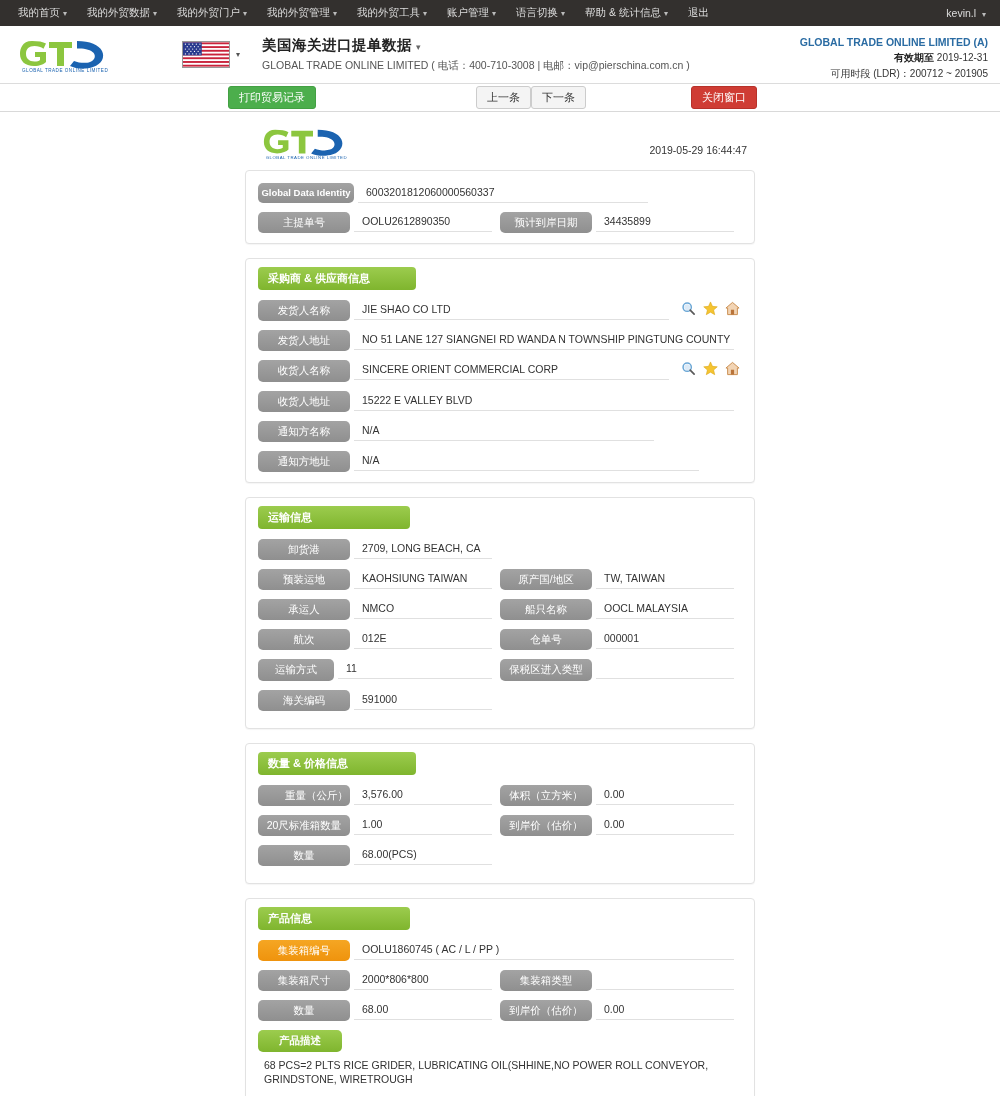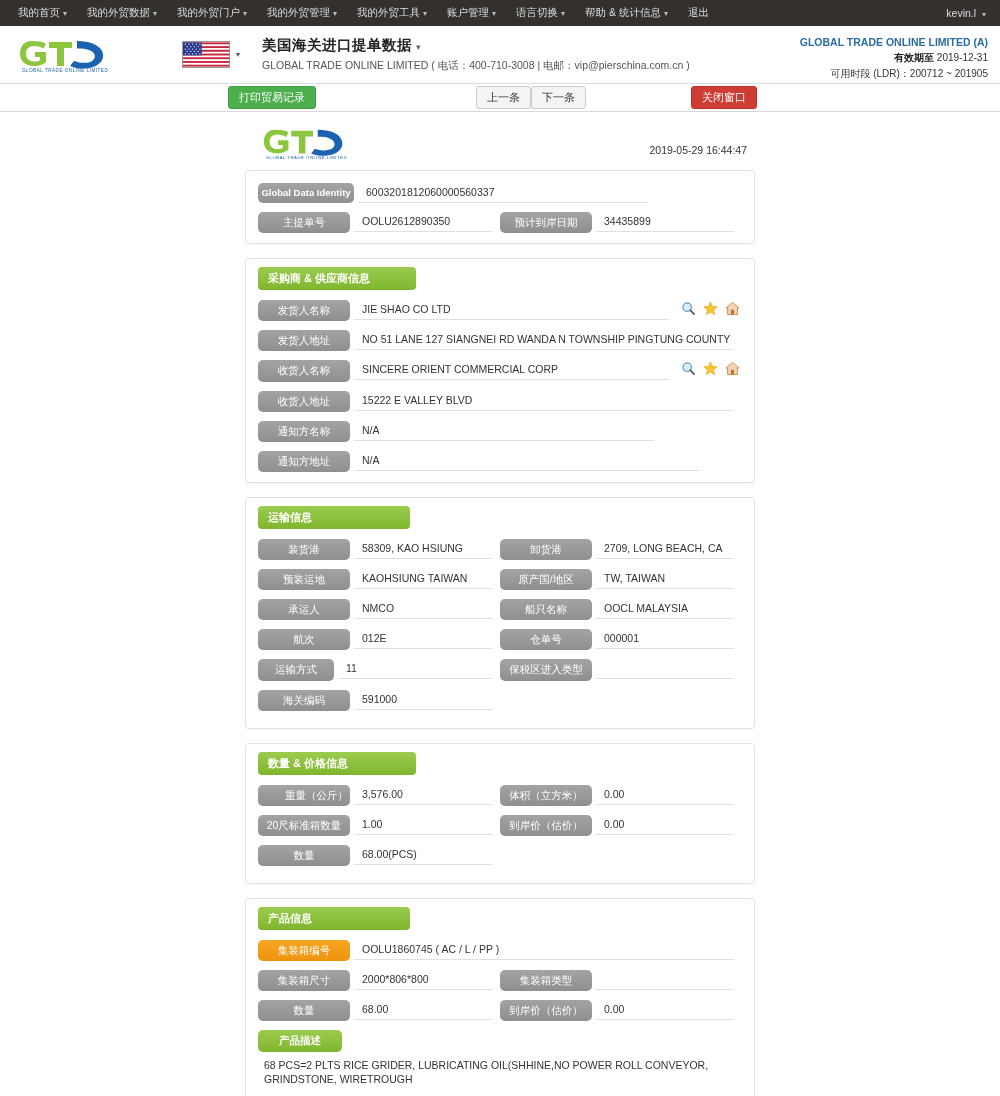--- a/index.html
+++ b/index.html
@@ -310,24 +310,20 @@
           <div class="val" style="max-width:345px;">N/A</div>
         </div>
       </div>
     </div>
 
     <div class="panel">
       <div class="sec-head" style="min-width:152px;">运输信息</div>
       <div id="transport-rows">
           <div class="row">
             <div class="cell">
-              <div class="lbl" style="width: 92px;">装货港</div>
-              <div class="val">58309, KAO HSIUNG</div>
-            </div>
-            <div class="cell">
               <div class="lbl" style="width: 92px;">卸货港</div>
               <div class="val">2709, LONG BEACH, CA</div>
             </div>
           </div>
           <div class="row">
             <div class="cell">
               <div class="lbl" style="width: 92px;">预装运地</div>
               <div class="val">KAOHSIUNG TAIWAN</div>
             </div>
             <div class="cell">

